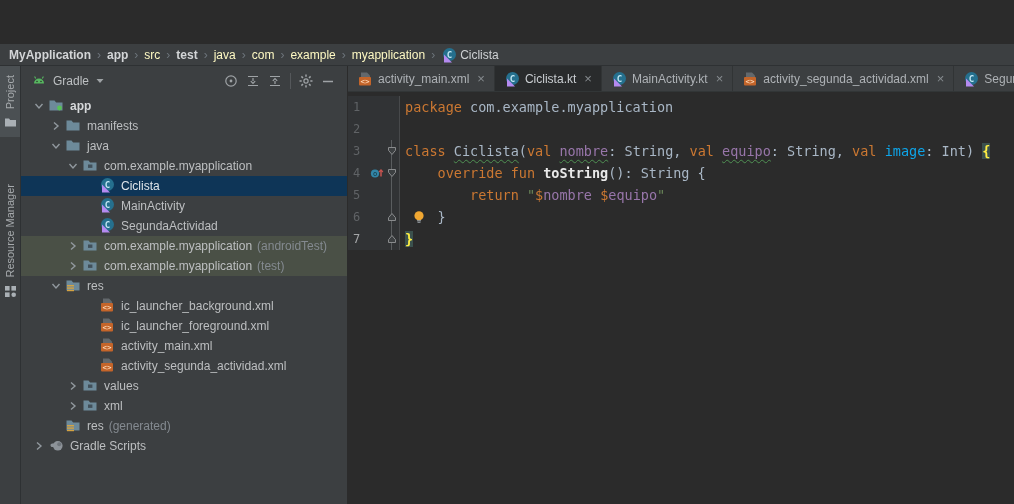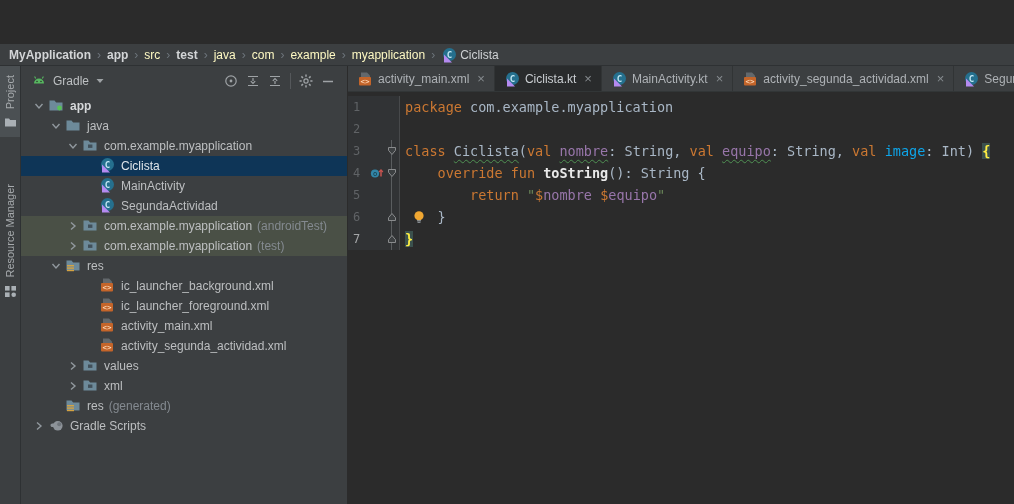--- a/index.html
+++ b/index.html
@@ -207,20 +207,36 @@
                 <circle cx="11.5" cy="11" r="2.4" fill="#57c255"></circle>
               </svg>
             </span></span>
       <span class="tlabel bold">app</span>
 
     </div>
         <div class="tree-row  " style="padding-left:26px">
       <span class="tchev">
             <span class="icon ">
               <svg width="16" height="16" viewBox="0 0 16 16" xmlns="http://www.w3.org/2000/svg">
+                <path d="M6 4.5 10 8l-4 3.5" fill="none" stroke="#91989e" stroke-width="1.4"></path>
+              </svg>
+            </span>
+          </span>
+      <span class="ticon"><span class="icon ">
+              <svg width="16" height="16" viewBox="0 0 16 16" xmlns="http://www.w3.org/2000/svg">
+                <path d="M1.5 3.5h5l1.6 2H14.5v8H1.5z" fill="#6d8a9a"></path>
+              </svg>
+            </span></span>
+      <span class="tlabel ">manifests</span>
+
+    </div>
+        <div class="tree-row  " style="padding-left:26px">
+      <span class="tchev">
+            <span class="icon ">
+              <svg width="16" height="16" viewBox="0 0 16 16" xmlns="http://www.w3.org/2000/svg">
                 <path d="M4.5 6 8 10l3.5-4" fill="none" stroke="#91989e" stroke-width="1.4"></path>
               </svg>
             </span>
           </span>
       <span class="ticon"><span class="icon ">
               <svg width="16" height="16" viewBox="0 0 16 16" xmlns="http://www.w3.org/2000/svg">
                 <path d="M1.5 3.5h5l1.6 2H14.5v8H1.5z" fill="#6d8a9a"></path>
               </svg>
             </span></span>
       <span class="tlabel ">java</span>

